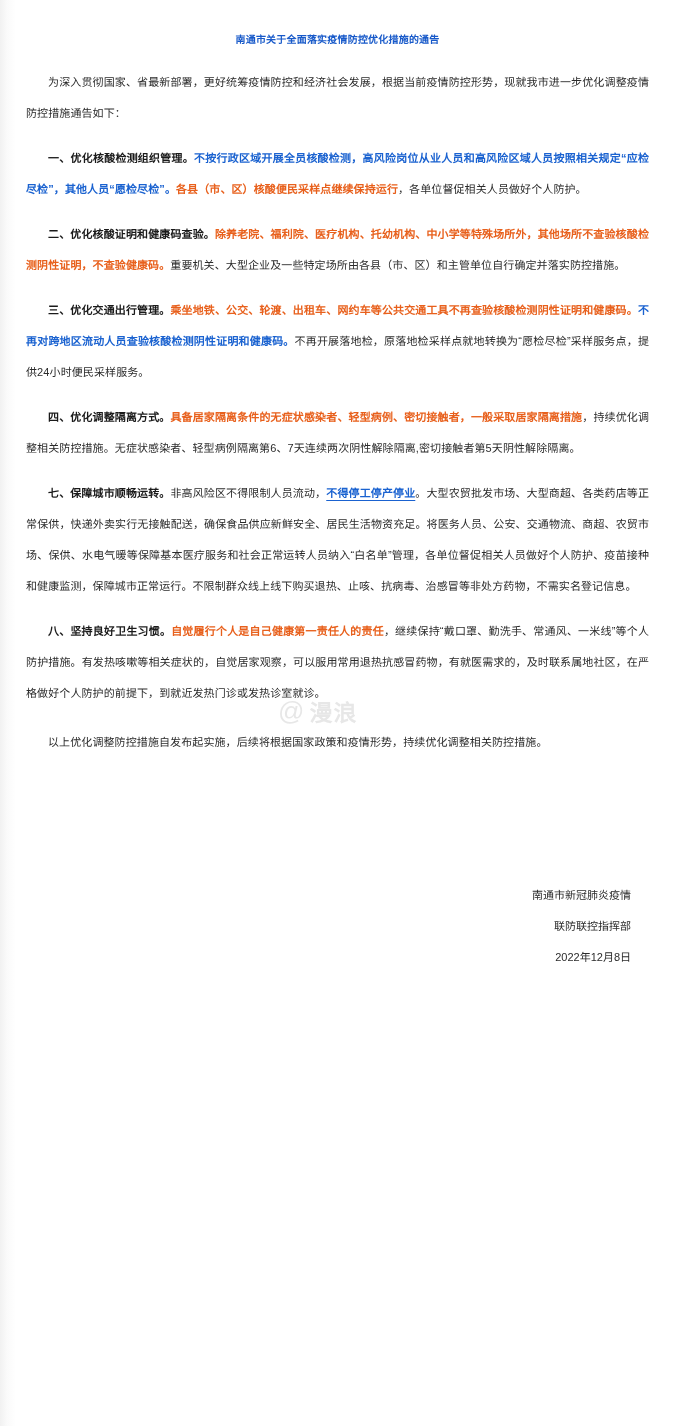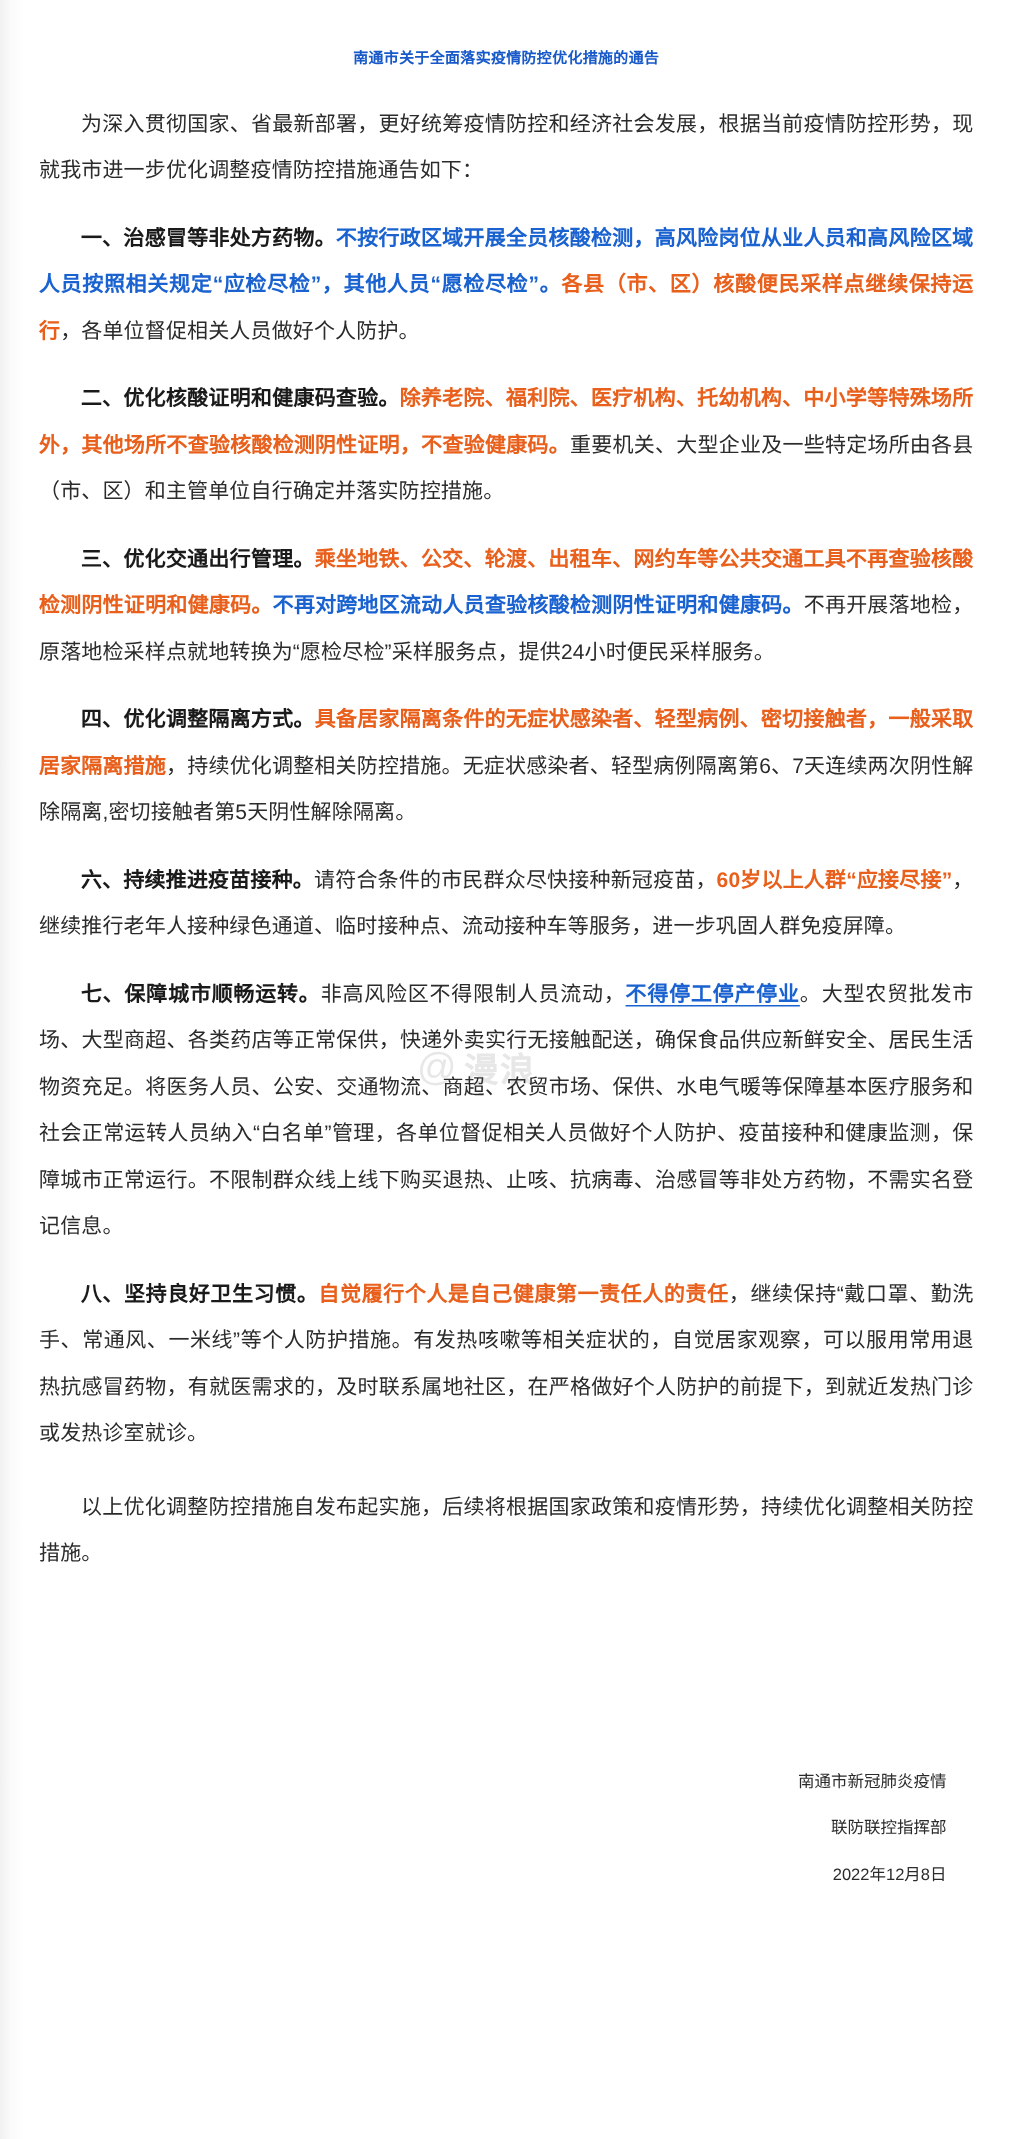--- a/index.html
+++ b/index.html
@@ -37,21 +37,21 @@
     color: #1759c9;
     line-height: 1.5;
   }
 
   
   .body-wrap {
     padding-top: 20px;
   }
   p.para {
     margin: 0 0 14px 0;
-    font-size: 14px;
+    font-size: 11px;
     line-height: 31px;
     color: #2b2b2b;
     text-align: justify;
     text-justify: inter-ideograph;
     text-indent: 2em;
     letter-spacing: 0.1px;
   }
   p.para.closing {
     margin-top: 18px;
   }
@@ -122,25 +122,24 @@
 </head>
 <body>
 
 <div class="page">
 
   <h1 class="doc-title">南通市关于全面落实疫情防控优化措施的通告</h1>
 
   <div class="body-wrap">
     <div id="paragraphs">
         <p class="para"><span class="r-plain">为深入贯彻国家、省最新部署，更好统筹疫情防控和经济社会发展，根据当前疫情防控形势，现就我市进一步优化调整疫情防控措施通告如下：</span></p>
-        <p class="para"><span class="r-head">一、</span><span class="r-head">治感冒等非处方药物。</span><span class="r-blue">不按行政区域开展全员核酸检测，高风险岗位从业人员和高风险区域人员按照相关规定“应检尽检”，其他人员“愿检尽检”。</span><span class="r-orange">各县（市、区）核酸便民采样点继续保持运行</span><span class="r-plain">，各单位督促相关人员做好个人防护。</span></p>
+        <p class="para"><span class="r-head">一、</span><span class="r-head">优化核酸检测组织管理。</span><span class="r-blue">不按行政区域开展全员核酸检测，高风险岗位从业人员和高风险区域人员按照相关规定“应检尽检”，其他人员“愿检尽检”。</span><span class="r-orange">各县（市、区）核酸便民采样点继续保持运行</span><span class="r-plain">，各单位督促相关人员做好个人防护。</span></p>
         <p class="para"><span class="r-head">二、</span><span class="r-head">优化核酸证明和健康码查验。</span><span class="r-orange">除养老院、福利院、医疗机构、托幼机构、中小学等特殊场所外，其他场所不查验核酸检测阴性证明，不查验健康码。</span><span class="r-plain">重要机关、大型企业及一些特定场所由各县（市、区）和主管单位自行确定并落实防控措施。</span></p>
         <p class="para"><span class="r-head">三、</span><span class="r-head">优化交通出行管理。</span><span class="r-orange">乘坐地铁、公交、轮渡、出租车、网约车等公共交通工具不再查验核酸检测阴性证明和健康码。</span><span class="r-blue">不再对跨地区流动人员查验核酸检测阴性证明和健康码。</span><span class="r-plain">不再开展落地检，原落地检采样点就地转换为“愿检尽检”采样服务点，提供24小时便民采样服务。</span></p>
         <p class="para"><span class="r-head">四、</span><span class="r-head">优化调整隔离方式。</span><span class="r-orange">具备居家隔离条件的无症状感染者、轻型病例、密切接触者，一般采取居家隔离措施</span><span class="r-plain">，持续优化调整相关防控措施。无症状感染者、轻型病例隔离第6、7天连续两次阴性解除隔离,密切接触者第5天阴性解除隔离。</span></p>
-        <p class="para"><span class="r-head">六、</span><span class="r-head">持续推进疫苗接种。</span><span class="r-plain">请符合条件的市民群众尽快接种新冠疫苗，</span><span class="r-orange">60岁以上人群“应接尽接”</span><span class="r-plain">，继续推行老年人接种绿色通道、临时接种点、流动接种车等服务，进一步巩固人群免疫屏障。</span></p>
         <p class="para"><span class="r-head">七、</span><span class="r-head">保障城市顺畅运转。</span><span class="r-plain">非高风险区不得限制人员流动，</span><span class="r-blue-u">不得停工停产停业</span><span class="r-plain">。大型农贸批发市场、大型商超、各类药店等正常保供，快递外卖实行无接触配送，确保食品供应新鲜安全、居民生活物资充足。将医务人员、公安、交通物流、商超、农贸市场、保供、水电气暖等保障基本医疗服务和社会正常运转人员纳入“白名单”管理，各单位督促相关人员做好个人防护、疫苗接种和健康监测，保障城市正常运行。不限制群众线上线下购买退热、止咳、抗病毒、治感冒等非处方药物，不需实名登记信息。</span></p>
         <p class="para"><span class="r-head">八、</span><span class="r-head">坚持良好卫生习惯。</span><span class="r-orange">自觉履行个人是自己健康第一责任人的责任</span><span class="r-plain">，继续保持“戴口罩、勤洗手、常通风、一米线”等个人防护措施。有发热咳嗽等相关症状的，自觉居家观察，可以服用常用退热抗感冒药物，有就医需求的，及时联系属地社区，在严格做好个人防护的前提下，到就近发热门诊或发热诊室就诊。</span></p>
       </div>
 
     <p class="para closing">以上优化调整防控措施自发布起实施，后续将根据国家政策和疫情形势，持续优化调整相关防控措施。</p>
 
     <div class="sig-spacer"></div>
 
     <div class="signature">
       <div>南通市新冠肺炎疫情</div>

